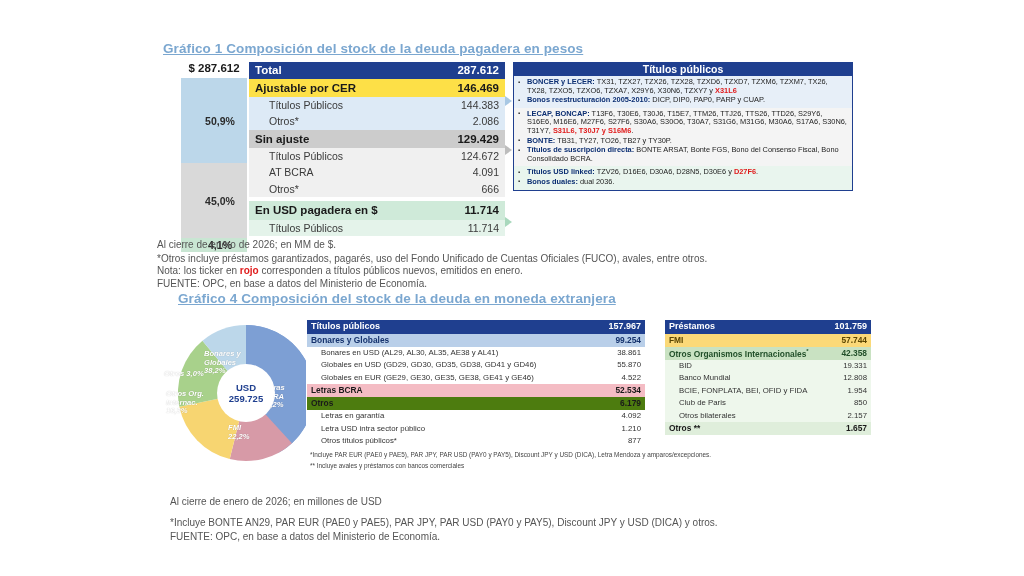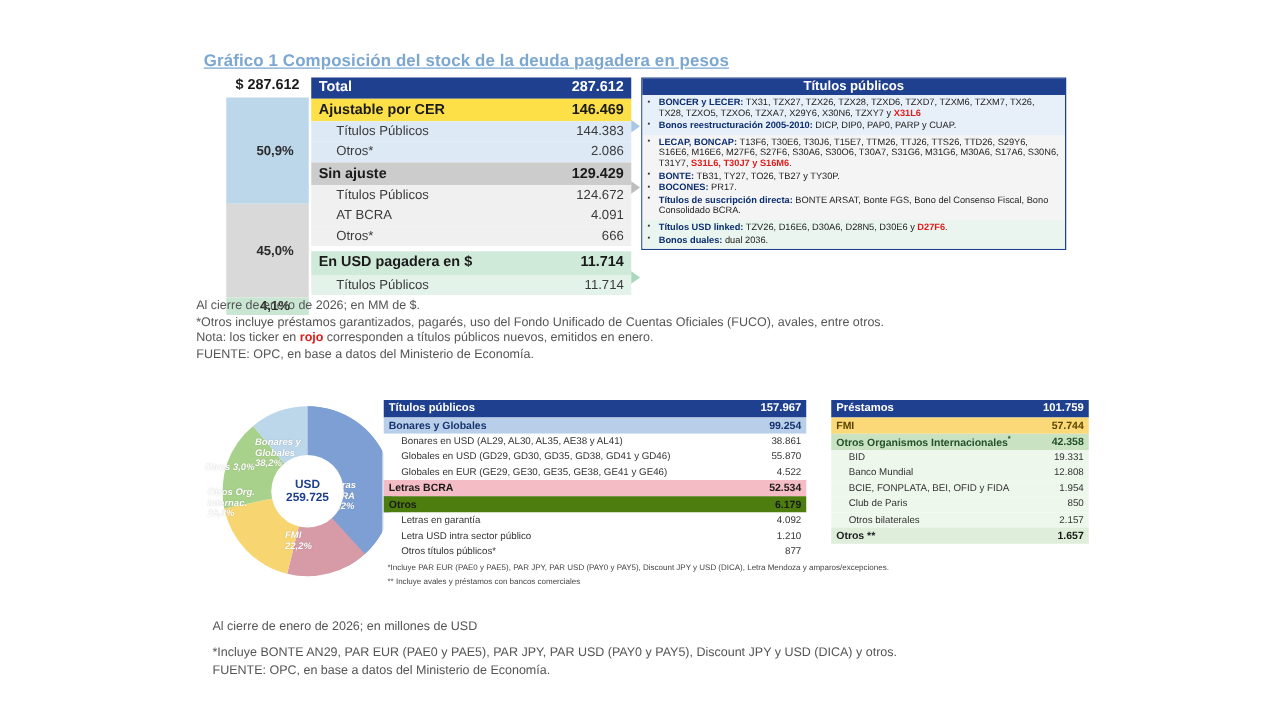--- a/index.html
+++ b/index.html
@@ -216,42 +216,40 @@
     </div>
 
     <div class="panel-block pb-grey">
       <div class="bullet-li">
         <b>LECAP, BONCAP:</b><span>  T13F6, T30E6, T30J6, T15E7, TTM26, TTJ26, TTS26, TTD26, S29Y6, S16E6, M16E6, M27F6, S27F6, S30A6, S30O6, T30A7, S31G6, M31G6, M30A6, S17A6, S30N6, T31Y7, </span><span class="red">S31L6, T30J7 y S16M6</span><span>.</span>
       </div>
       <div class="bullet-li">
         <b>BONTE:</b><span> TB31, TY27, TO26, TB27 y TY30P.</span>
       </div>
       <div class="bullet-li">
-        <b>BOCONES:</b><span> PR17.</span>
-      </div>
-      <div class="bullet-li">
         <b>Títulos de suscripción directa:</b><span> BONTE ARSAT, Bonte FGS, Bono del Consenso Fiscal, Bono Consolidado BCRA.</span>
       </div>
     </div>
 
     <div class="panel-block pb-green">
       <div class="bullet-li">
         <b>Títulos USD linked:</b><span> TZV26, D16E6, D30A6, D28N5, D30E6 y </span><span class="red">D27F6</span><span>.</span>
       </div>
       <div class="bullet-li">
         <b>Bonos duales:</b><span> dual 2036.</span>
       </div>
     </div>
   </div>
 
   <div class="note" style="left:157px; top:238px;">Al cierre de enero de 2026; en MM de $.</div>
   <div class="note" style="left:157px; top:264px;">Nota: los ticker en <b class="red">rojo</b> corresponden a títulos públicos nuevos, emitidos en enero.</div>
   <div class="note" style="left:157px; top:252px;">*Otros incluye préstamos garantizados, pagarés, uso del Fondo Unificado de Cuentas Oficiales (FUCO), avales, entre otros.</div>
   <div class="note" style="left:157px; top:277px;">FUENTE: OPC, en base a datos del Ministerio de Economía.</div>
 
+  <div class="chart-title" id="g4-title">Gráfico 4 Composición del stock de la deuda en moneda extranjera</div>
 
   <div id="g4-pie">
     <svg width="136" height="142" viewBox="0 0 136 142">
       <g transform="translate(68,71)">
 
         <path d="M 0 -68 A 68 68 0 0 1 54.12 41.36 L 0 0 Z" transform="rotate(0)" fill="#7d9fd4" style="display:none"></path>
         <path d="M 0,-68 A 68,68 0 0,1 53.46,-42.07 L 0,0 Z" fill="#7d9fd4" style="display:none"></path>
 
         <path d="M 0,-68 A 68,68 0 0,1 32.60,59.69 L 0,0 Z" fill="#7d9fd4"></path>
         <path d="M 32.60,59.69 A 68,68 0 0,1 -30.57,60.76 L 0,0 Z" fill="#d79aa7" style="display:none"></path>

